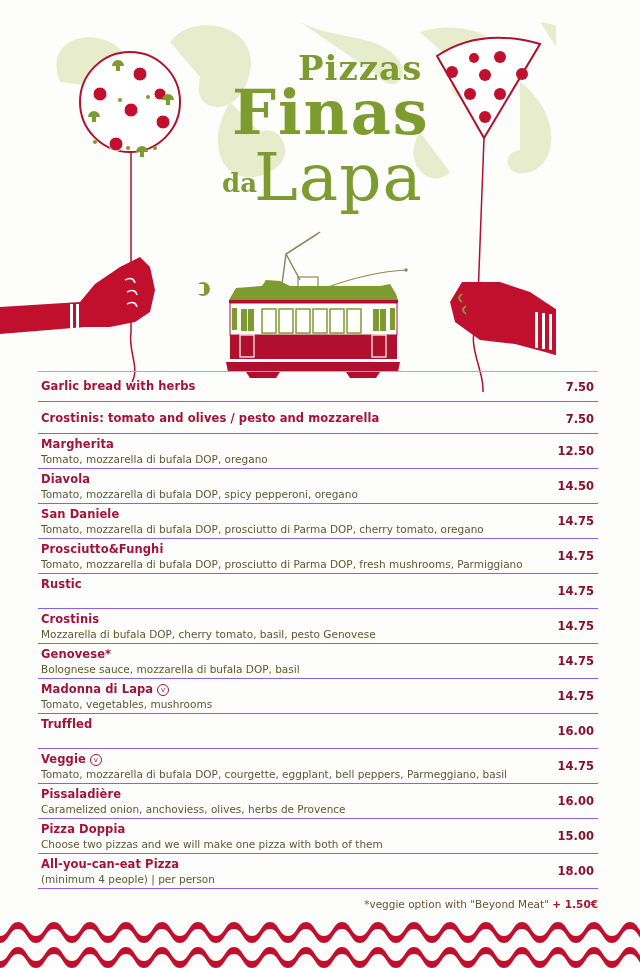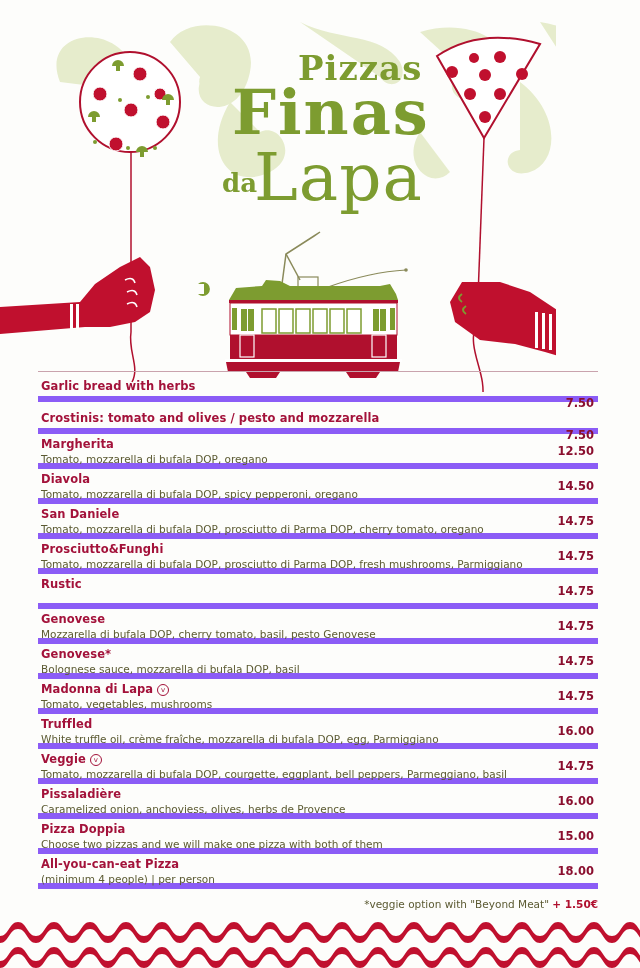--- a/index.html
+++ b/index.html
@@ -15,30 +15,30 @@
                   font-size:34px; letter-spacing:1px; color:#7d9c30; }
   .title-finas { position:absolute; left:12px; top:30px; font-family:"DejaVu Serif", serif; font-weight:bold;
                  font-size:62px; letter-spacing:2px; color:#7d9c30; line-height:70px;text-align:right; }
   .title-da { position:absolute; left:2px; top:120px; font-family:"DejaVu Serif", serif; font-weight:bold;
               font-size:26px; color:#7d9c30; }
   .title-lapa { position:absolute; left:34px; top:90px; font-family:"DejaVu Serif", serif; font-weight:normal;
                 font-size:66px; letter-spacing:1px; color:#7d9c30; line-height:80px; }
 
   
   .menu { position:absolute; left:38px; top:370px; width:560px; }
-  .row { position:relative; border-bottom:6px solid #8b5cf6; box-sizing:border-box; }
+  .row { position:relative; border-bottom:1px solid #8b5cf6; box-sizing:border-box; }
   .row.single { height:32px; }
   .row.double { height:35px; }
   .row-top-rule { position:absolute; left:38px; top:371px; width:560px; height:1px; background:#c9a3ad; }
   .name { position:absolute; left:3px; font-size:11.5px; color:#a3123a; font-weight:bold; letter-spacing:0.1px;}
   .row.single .name { top:9px; }
   .row.double .name { top:3px; }
   .desc { position:absolute; left:3px; top:19px; font-size:10.5px; color:#5b5a32; white-space:nowrap; }
   .price { position:absolute; right:4px; font-size:11.5px; color:#8a0e2e; font-weight:bold; }
-  .row.single .price { top:10px;margin-top:16px; }
+  .row.single .price { top:10px; }
   .row.double .price { top:10px; }
   .veg-icon { display:inline-block; width:10px; height:10px; border:1px solid #a3123a; border-radius:50%;
               font-size:7px; line-height:10px; text-align:center; color:#a3123a; margin-left:4px; vertical-align:1px; font-weight:normal;}
   .footnote { position:absolute; right:42px; top:898px; font-size:10.5px; color:#5b5a32; }
   .footnote .fn-price { color:#b0102e; font-weight:bold; }
 
   .waves { position:absolute; left:0; top:918px; width:640px; height:50px; }
 </style>
 </head>
 <body>
@@ -184,37 +184,36 @@
     <div class="row double">
       <span class="name">Prosciutto&amp;Funghi</span>
       <span class="desc">Tomato, mozzarella di bufala DOP, prosciutto di Parma DOP, fresh mushrooms, Parmiggiano</span>
       <span class="price">14.75</span>
     </div>
     <div class="row double">
       <span class="name">Rustic</span>
       <span class="price">14.75</span>
     </div>
     <div class="row double">
-      <span class="name">Genovese</span>
+      <span class="name">Crostinis</span>
       <span class="desc">Mozzarella di bufala DOP, cherry tomato, basil, pesto Genovese</span>
       <span class="price">14.75</span>
     </div>
     <div class="row double">
       <span class="name">Genovese*</span>
       <span class="desc">Bolognese sauce, mozzarella di bufala DOP, basil</span>
       <span class="price">14.75</span>
     </div>
     <div class="row double">
       <span class="name"><span>Madonna di Lapa</span><span class="veg-icon">v</span></span>
       <span class="desc">Tomato, vegetables, mushrooms</span>
       <span class="price">14.75</span>
     </div>
     <div class="row double">
       <span class="name">Truffled</span>
-      <span class="desc">White truffle oil, crème fraîche, mozzarella di bufala DOP, egg, Parmiggiano</span>
       <span class="price">16.00</span>
     </div>
     <div class="row double">
       <span class="name"><span>Veggie</span><span class="veg-icon">v</span></span>
       <span class="desc">Tomato, mozzarella di bufala DOP, courgette, eggplant, bell peppers, Parmeggiano, basil</span>
       <span class="price">14.75</span>
     </div>
     <div class="row double">
       <span class="name">Pissaladière</span>
       <span class="desc">Caramelized onion, anchoviess, olives, herbs de Provence</span>

